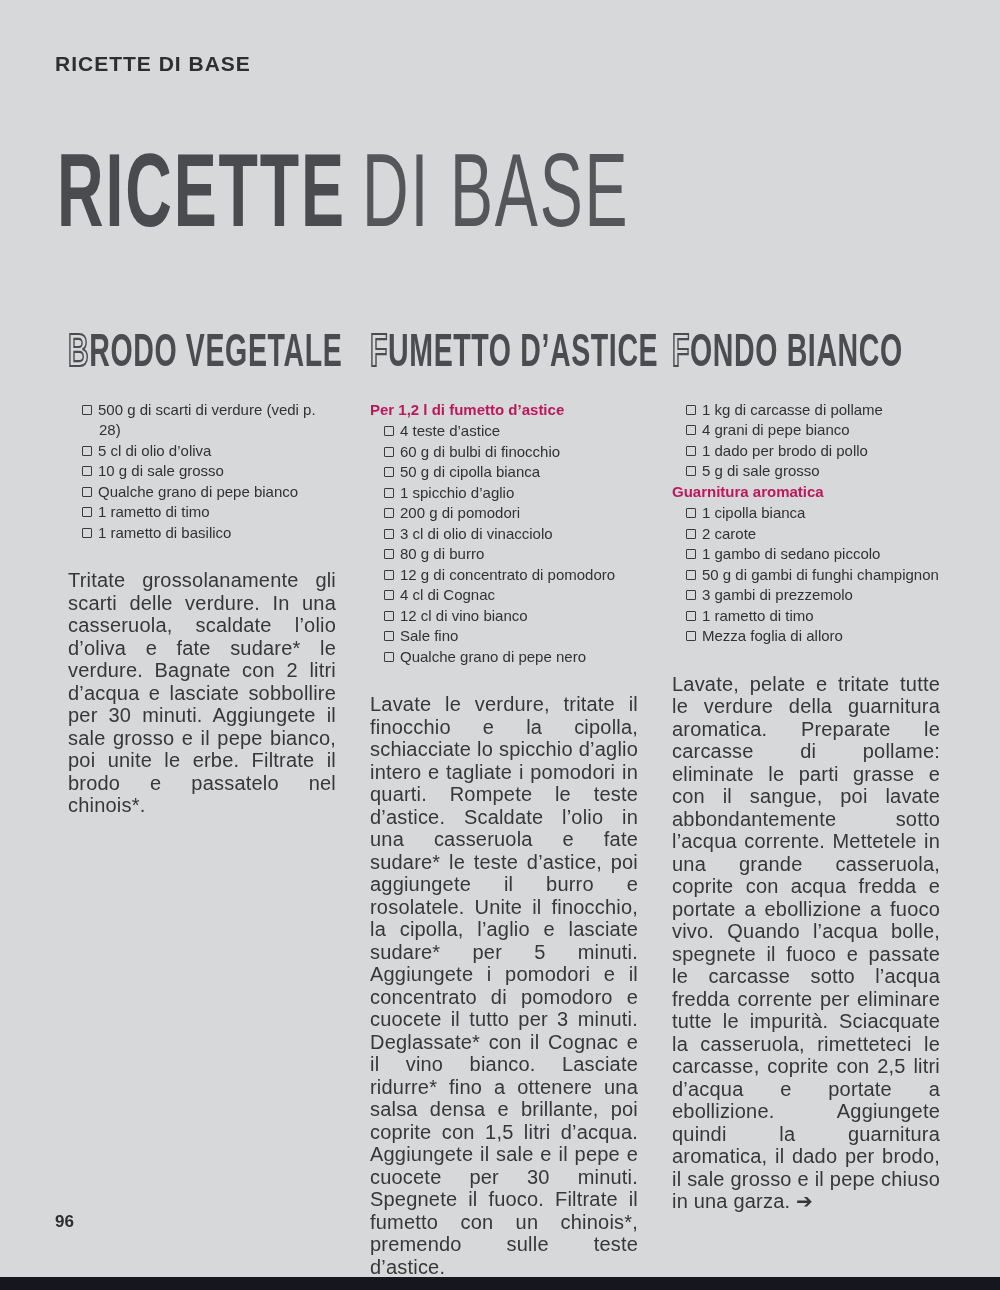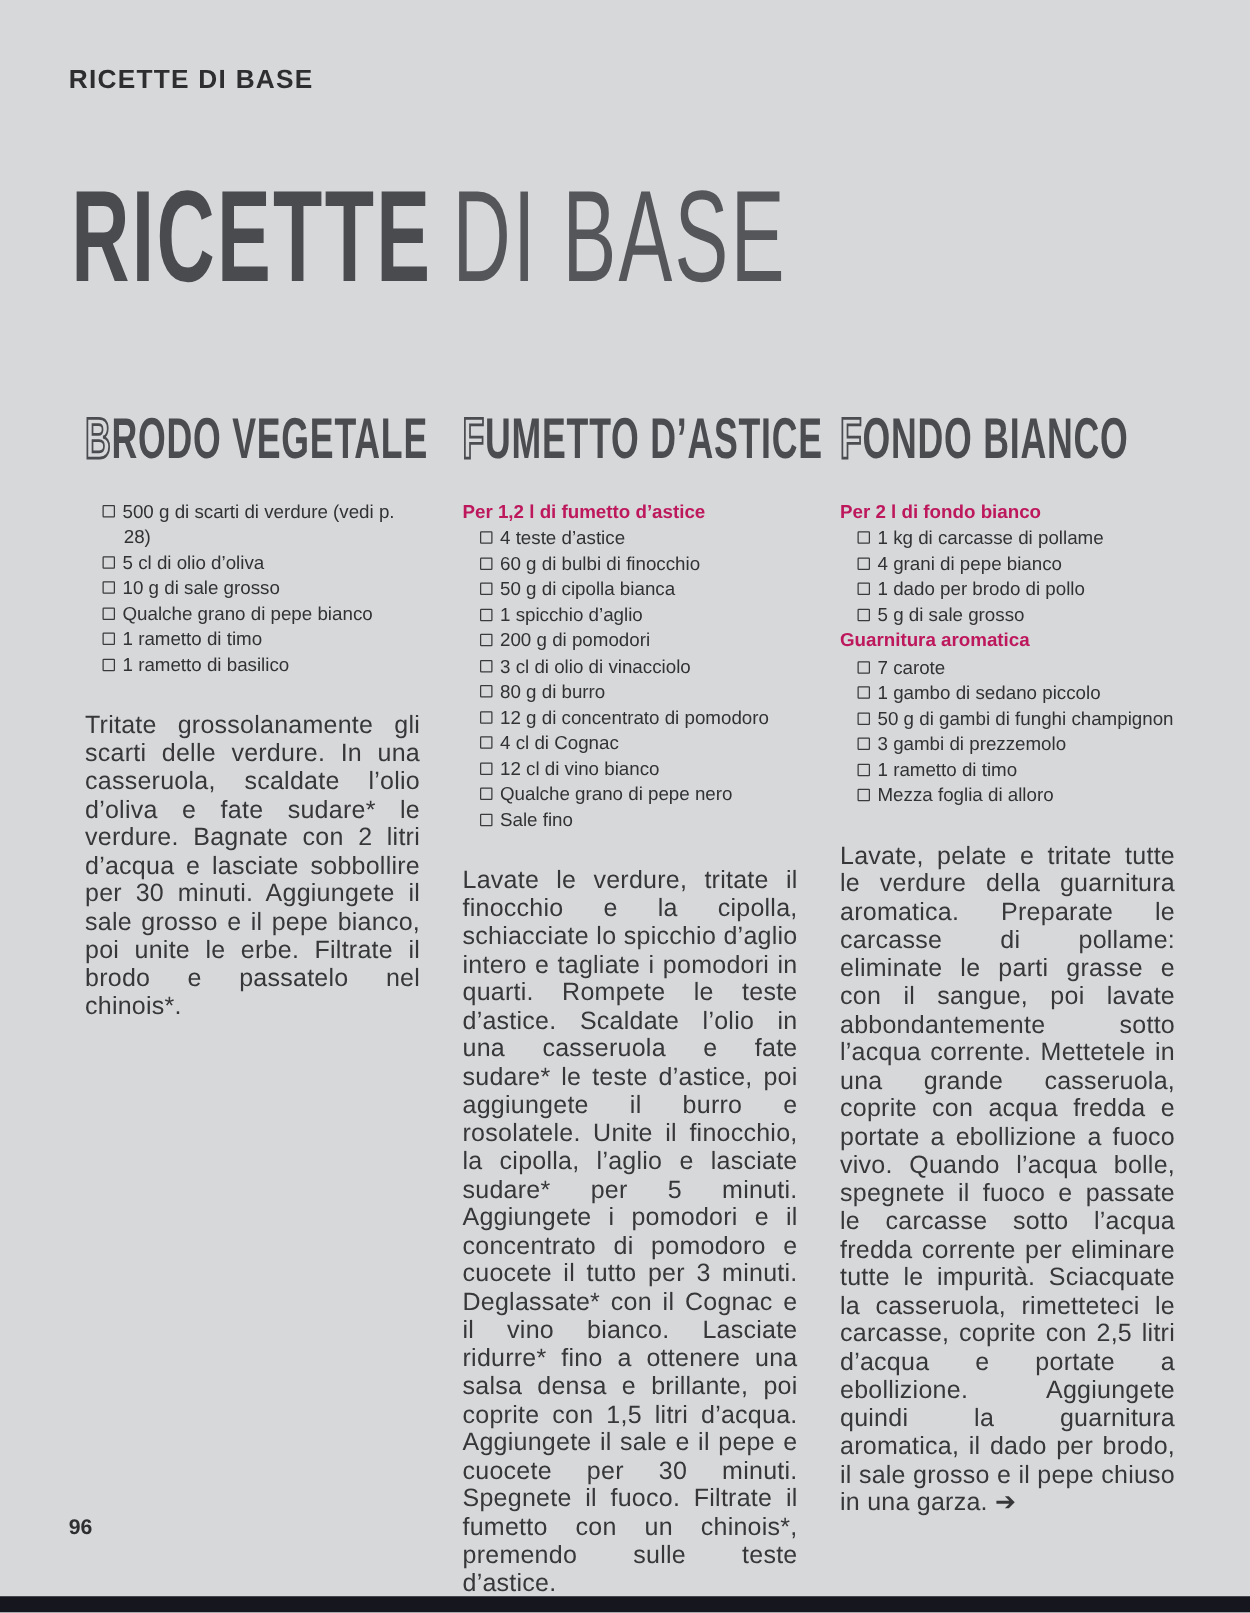--- a/index.html
+++ b/index.html
@@ -120,37 +120,37 @@
       <div class="ing"><span class="sq"></span><span>4 teste d’astice</span></div>
       <div class="ing"><span class="sq"></span><span>60 g di bulbi di finocchio</span></div>
       <div class="ing"><span class="sq"></span><span>50 g di cipolla bianca</span></div>
       <div class="ing"><span class="sq"></span><span>1 spicchio d’aglio</span></div>
       <div class="ing"><span class="sq"></span><span>200 g di pomodori</span></div>
       <div class="ing"><span class="sq"></span><span>3 cl di olio di vinacciolo</span></div>
       <div class="ing"><span class="sq"></span><span>80 g di burro</span></div>
       <div class="ing"><span class="sq"></span><span>12 g di concentrato di pomodoro</span></div>
       <div class="ing"><span class="sq"></span><span>4 cl di Cognac</span></div>
       <div class="ing"><span class="sq"></span><span>12 cl di vino bianco</span></div>
+      <div class="ing"><span class="sq"></span><span>Sale fino</span></div>
       <div class="ing"><span class="sq"></span><span>Qualche grano di pepe nero</span></div>
-      <div class="ing"><span class="sq"></span><span>Sale fino</span></div>
 
       <p class="bodytext">Lavate le verdure, tritate il finocchio e la cipolla, schiacciate lo spicchio d’aglio intero e tagliate i pomodori in quarti. Rompete le teste d’astice. Scaldate l’olio in una casseruola e fate sudare* le teste d’astice, poi aggiungete il burro e rosolatele. Unite il finocchio, la cipolla, l’aglio e lasciate sudare* per 5 minuti. Aggiungete i pomodori e il concentrato di pomodoro e cuocete il tutto per 3 minuti. Deglassate* con il Cognac e il vino bianco. Lasciate ridurre* fino a ottenere una salsa densa e brillante, poi coprite con 1,5 litri d’acqua. Aggiungete il sale e il pepe e cuocete per 30 minuti. Spegnete il fuoco. Filtrate il fumetto con un chinois*, premendo sulle teste d’astice.</p>
     </section>
 
     <section class="col">
       <h2><span class="initial">F</span><span>ONDO BIANCO</span></h2>
 
-      <div class="subhead">Per 2 l di fondo bianco</div>
       <div class="ing"><span class="sq"></span><span>1 kg di carcasse di pollame</span></div>
       <div class="ing"><span class="sq"></span><span>4 grani di pepe bianco</span></div>
       <div class="ing"><span class="sq"></span><span>1 dado per brodo di pollo</span></div>
       <div class="ing"><span class="sq"></span><span>5 g di sale grosso</span></div>
 
       <div class="subhead">Guarnitura aromatica</div>
-      <div class="ing"><span class="sq"></span><span>7 carote</span></div>
+      <div class="ing"><span class="sq"></span><span>1 cipolla bianca</span></div>
+      <div class="ing"><span class="sq"></span><span>2 carote</span></div>
       <div class="ing"><span class="sq"></span><span>1 gambo di sedano piccolo</span></div>
       <div class="ing"><span class="sq"></span><span>50 g di gambi di funghi champignon</span></div>
       <div class="ing"><span class="sq"></span><span>3 gambi di prezzemolo</span></div>
       <div class="ing"><span class="sq"></span><span>1 rametto di timo</span></div>
       <div class="ing"><span class="sq"></span><span>Mezza foglia di alloro</span></div>
 
       <p class="bodytext">Lavate, pelate e tritate tutte le verdure della guarnitura aromatica. Preparate le carcasse di pollame: eliminate le parti grasse e con il sangue, poi lavate abbondantemente sotto l’acqua corrente. Mettetele in una grande casseruola, coprite con acqua fredda e portate a ebollizione a fuoco vivo. Quando l’acqua bolle, spegnete il fuoco e passate le carcasse sotto l’acqua fredda corrente per eliminare tutte le impurità. Sciacquate la casseruola, rimetteteci le carcasse, coprite con 2,5 litri d’acqua e portate a ebollizione. Aggiungete quindi la guarnitura aromatica, il dado per brodo, il sale grosso e il pepe chiuso in una garza. ➔</p>
     </section>
 
   </div>

